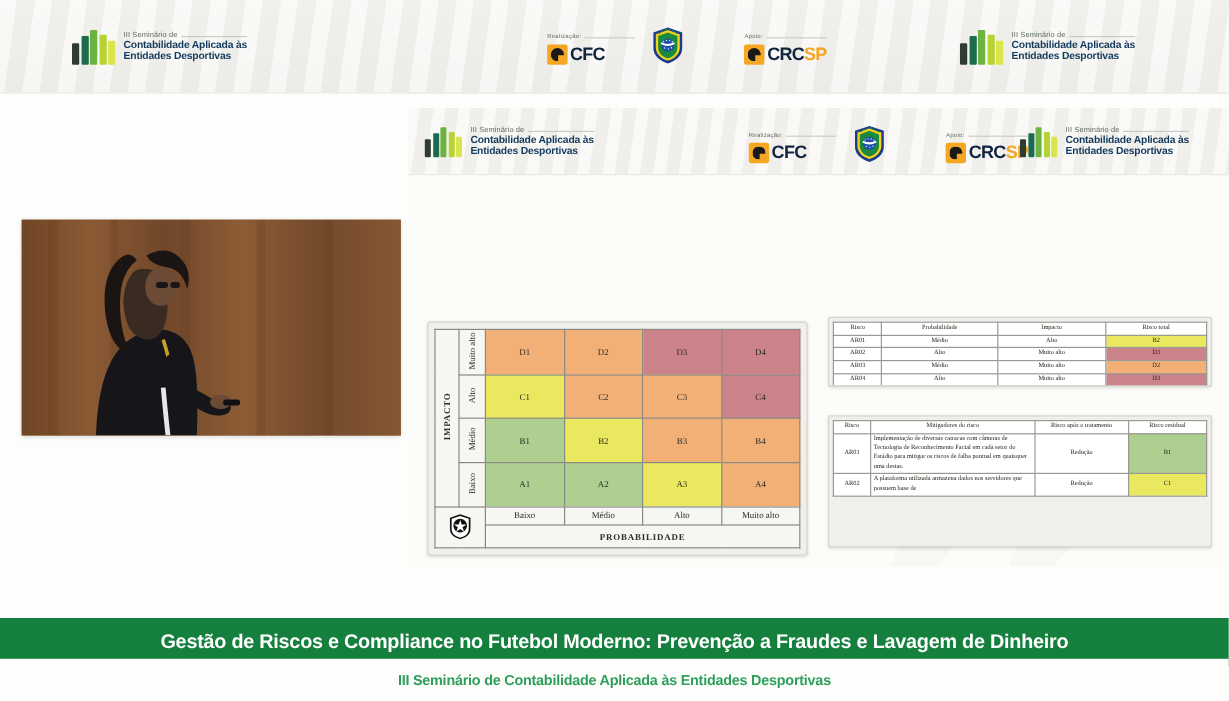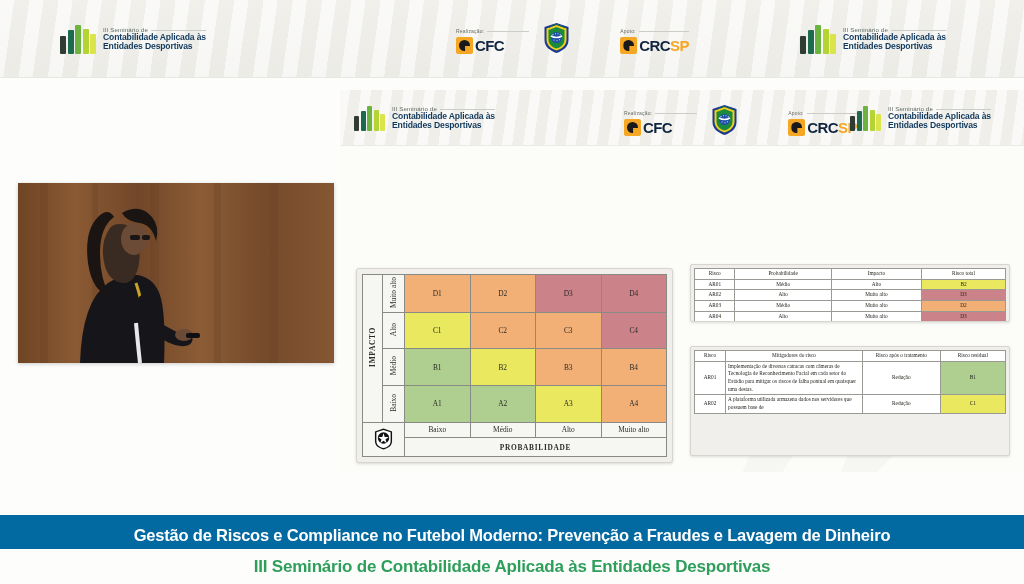--- a/index.html
+++ b/index.html
@@ -190,34 +190,34 @@
     background: #7d4f2c;
     overflow: hidden;
     box-shadow: 0 1px 4px rgba(0,0,0,.2);
   }
   .wood { position: absolute; inset: 0; }
 
   
   .bottom-strip {
     position: absolute; left: 0; top: 515px;
     width: 1024px; height: 40px;
-    background: #0369a1;
+    background: #15803d;
     display: flex; align-items: center; justify-content: center;
   }
   .bottom-strip .title {
     font-size: 16.5px; font-weight: 700; color: #ffffff; letter-spacing: -.2px;
   }
   .bottom-sub {
     position: absolute; left: 0; top: 549px;
     width: 1024px; height: 35px;
     background: #fdfdfb;
     display: flex; align-items: center; justify-content: center;
   }
   .bottom-sub .subtitle {
-    font-size: 17px; font-weight: 700; color: #2e9e5b; letter-spacing: -.2px;
+    font-size: 12px; font-weight: 700; color: #2e9e5b; letter-spacing: -.2px;
   }
   .page-bg-left {
     position: absolute; left: 0; top: 78px; width: 340px; height: 437px;
     background: #fdfdfb;
   }
 </style>
 </head>
 <body>
 
 <div class="top-banner">

